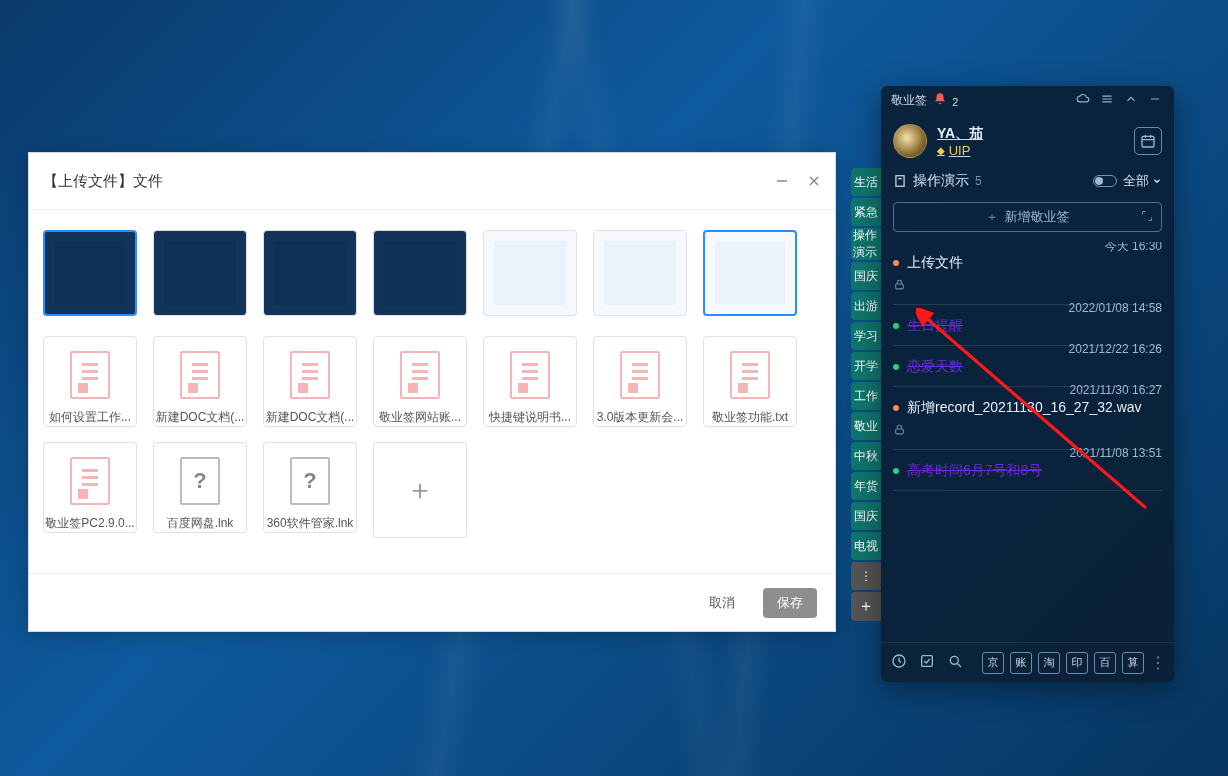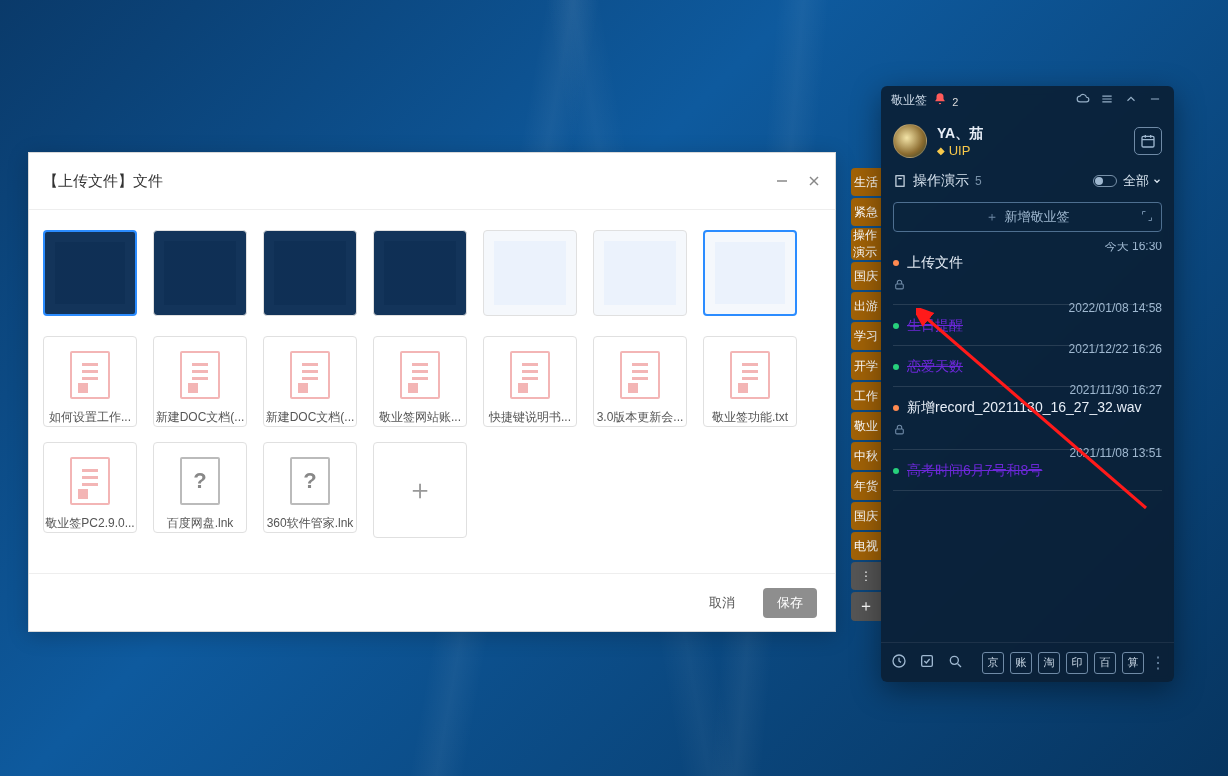--- a/index.html
+++ b/index.html
@@ -133,21 +133,21 @@
   gap:14px;
   padding: 0 18px;
 }
 .btn{ min-width:54px;height:30px;border-radius:4px;font-size:13px;display:flex;align-items:center;justify-content:center;cursor:pointer;}
 .btn-cancel{ color:#555; background:#fff;}
 .btn-save{ color:#fff; background:#8e8e8e; padding:12px 14px;}
 
 
 .sidetags{ position:absolute; left:851px; top:168px; width:30px; display:flex; flex-direction:column; gap:2px;}
 .tag{
-  min-height:28px; background:#a16207; color:#fff; font-size:12px;
+  min-height:28px; background:#0f766e; color:#fff; font-size:12px;
   display:flex;align-items:center;justify-content:center;
   border-radius:4px 0 0 4px; padding:4px 2px; writing-mode:horizontal-tb;
   cursor:pointer;
 }
 .tag.more{ background:#555; color:#fff;}
 .tag.add{ background:#555; color:#fff; font-size:16px;}
 
 
 .app{
   position:absolute;
@@ -167,21 +167,21 @@
   font-size:12px;
 }
 .app-top .spacer{flex:1;}
 .app-top svg{ width:14px;height:14px;}
 .bell{position:relative; color:#ff5a5a;}
 .bell .badge{
   margin-left:2px; font-size:11px; color:#ddd;
 }
 .icon-btn{ color:#97b0c8; cursor:pointer; padding:2px;}
 .profile{
-  display:flex; align-items:center; gap:10px; padding:10px 12px;
+  display:flex; align-items:center; gap:10px; padding:10px 12px;text-decoration:underline;
 }
 .avatar{
   width:34px;height:34px;border-radius:50%;
   background: radial-gradient(circle at 40% 40%, #f3e4a7, #8b6b2f 60%, #2a3f2a);
   border:1px solid rgba(255,255,255,0.2);
 }
 .username{ font-size:14px;color:#e7eef7;font-weight:bold;}
 .vip{ font-size:13px; color:#f7c94b; display:flex;align-items:center;gap:4px;}
 .vip::before{content:"◆"; font-size:10px;}
 .cal-box{ margin-left:auto; width:28px;height:28px;border:1px solid #6f8aa6;border-radius:5px;display:flex;align-items:center;justify-content:center;}

